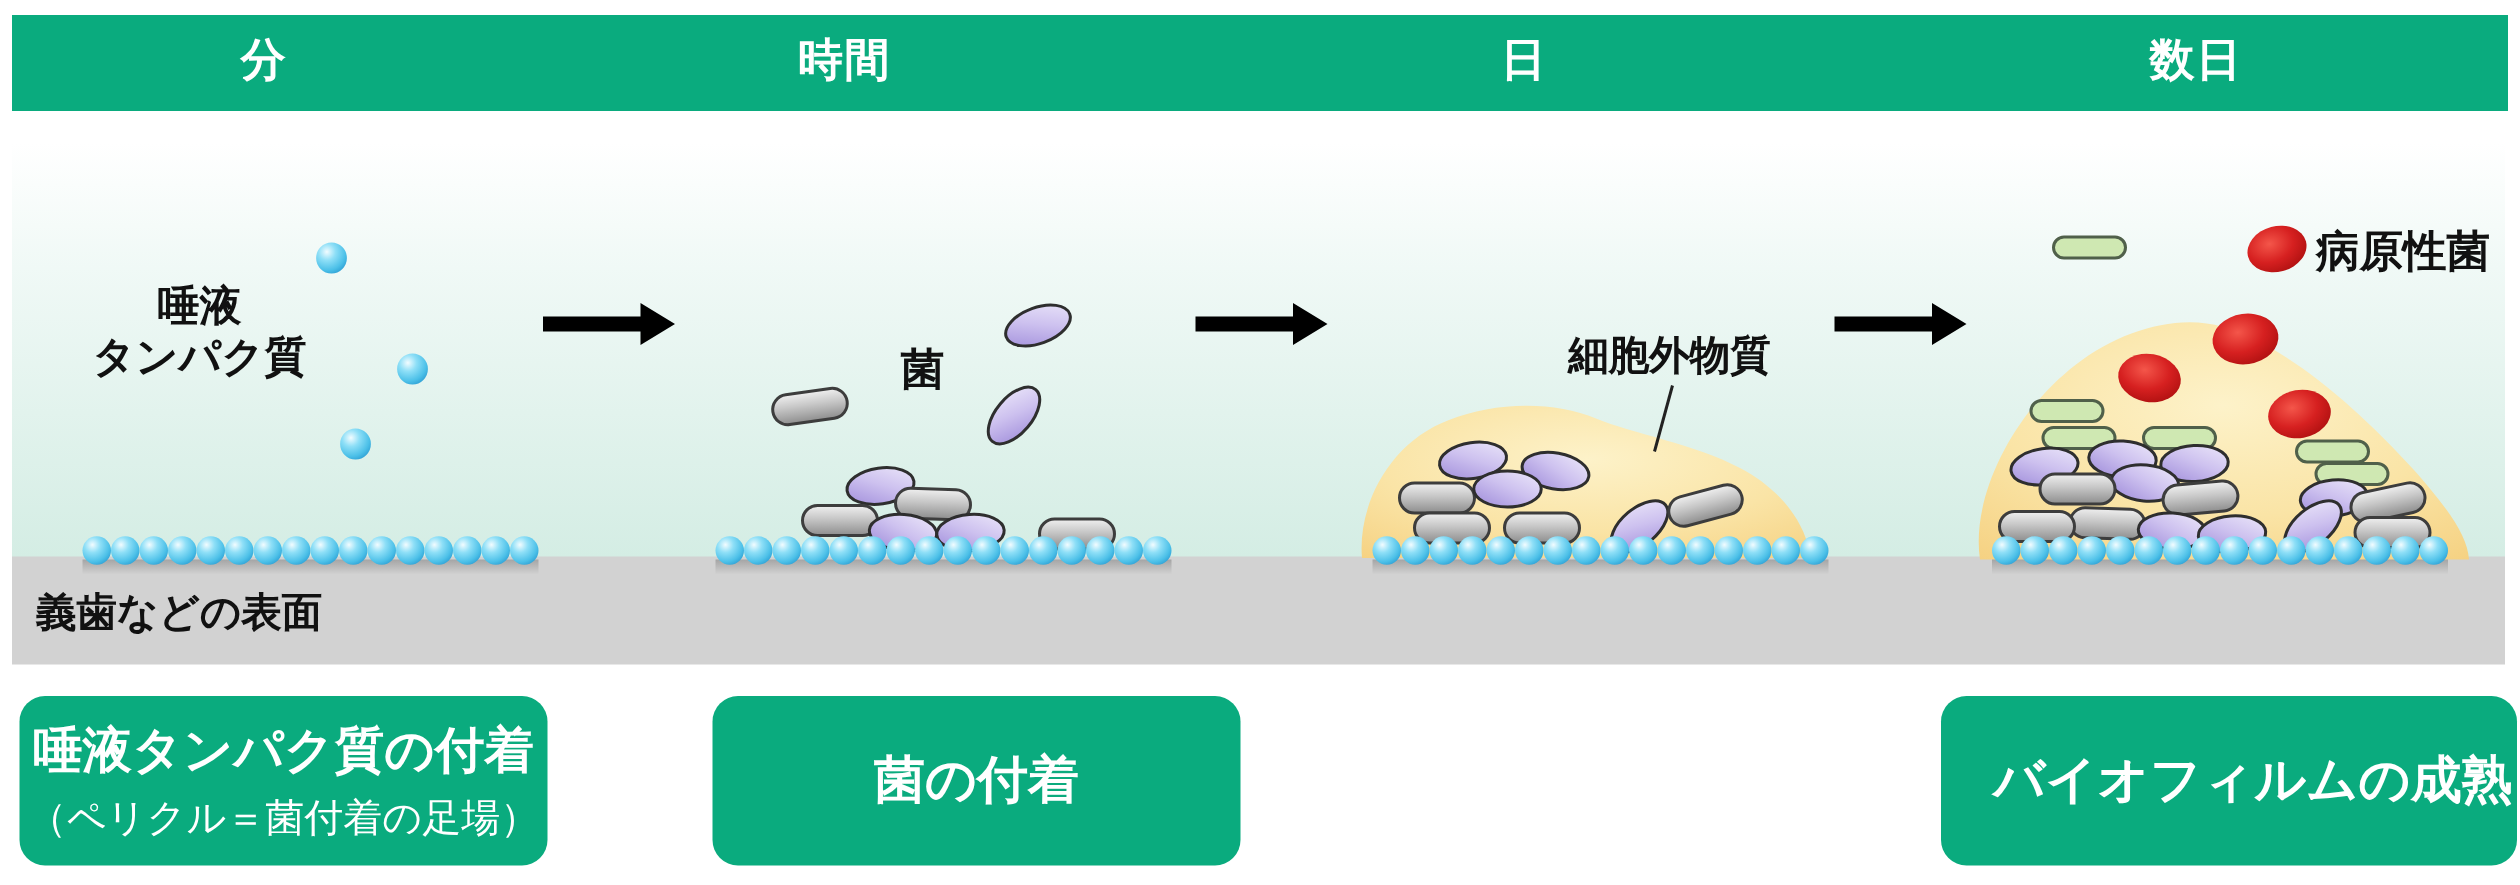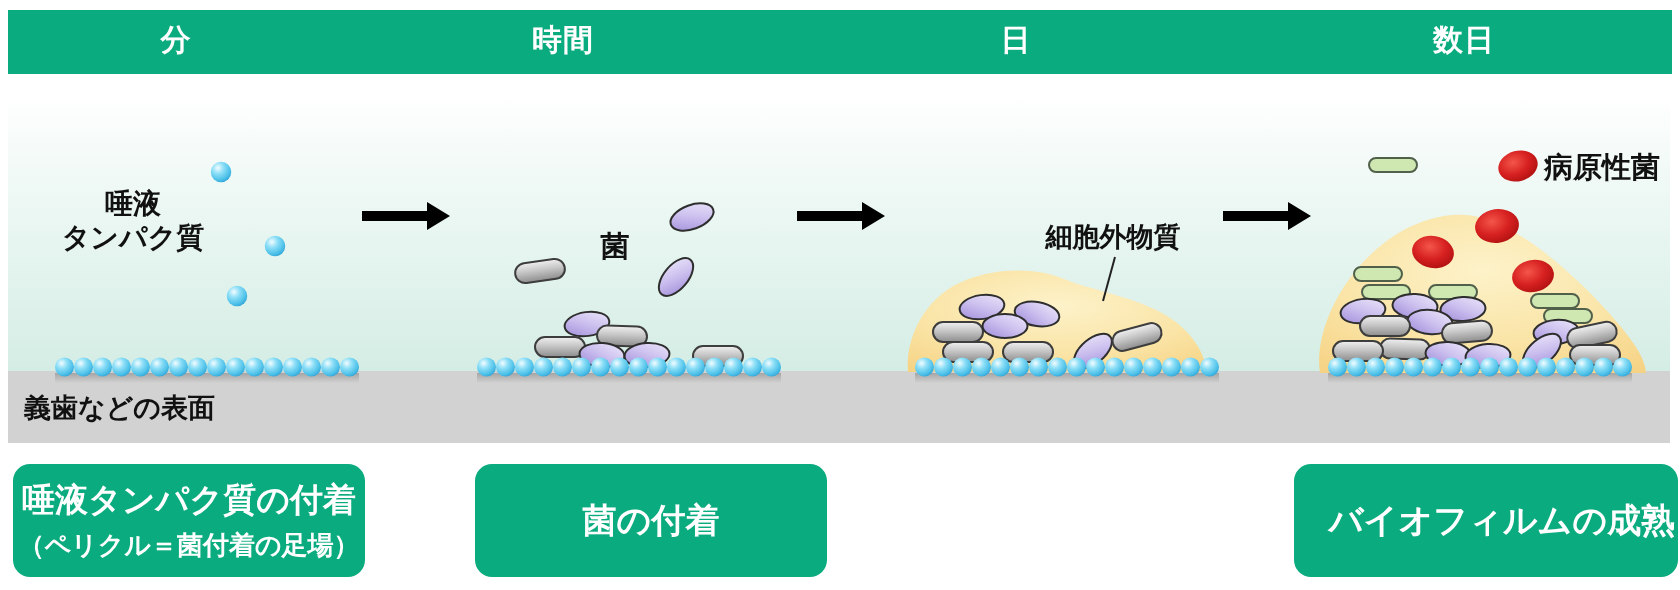--- a/index.html
+++ b/index.html
@@ -18,21 +18,21 @@
   .tl1{left:168px;} .tl2{left:555px;} .tl3{left:1008px;} .tl4{left:1456px;text-align:right;}
   svg.scene{position:absolute;left:8px;top:95px;}
   .stepbox{
     position:absolute;top:464px;width:352px;height:113px;border-radius:17px;
     background:var(--green,#0aab7e);color:#ffffff;
     display:flex;flex-direction:column;justify-content:center;align-items:center;
     text-align:center;line-height:1.22;
   }
   .stepbox .t{font-size:33px;font-weight:bold;white-space:nowrap;}
   .stepbox .t.big{font-size:34px;}
-  .stepbox .s{font-size:26px;font-weight:bold;white-space:nowrap;margin-top:10px;}
+  .stepbox .s{font-size:26px;font-weight:normal;white-space:nowrap;margin-top:10px;}
   .sb1{left:13px;} .sb2{left:440px;margin-left:35px;} .sb3{left:867px;} .sb4{left:1294px;padding-left:32px;}
   text{font-family:"Liberation Sans","DejaVu Sans",sans-serif;}
 </style>
 </head>
 <body>
 
 <div class="canvas">
 
   <div class="topbar">
     <span class="tl tl1">分</span>

